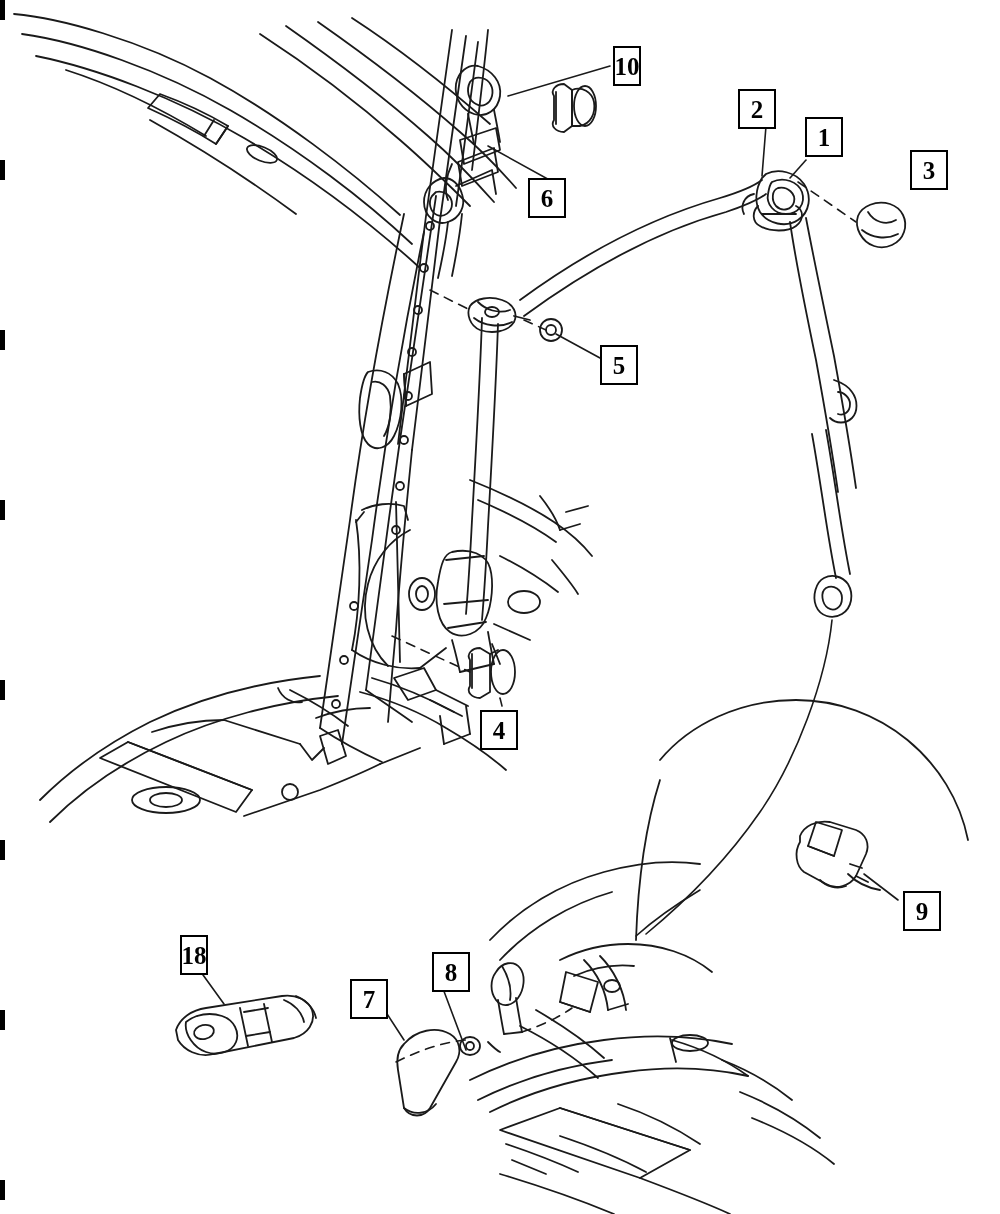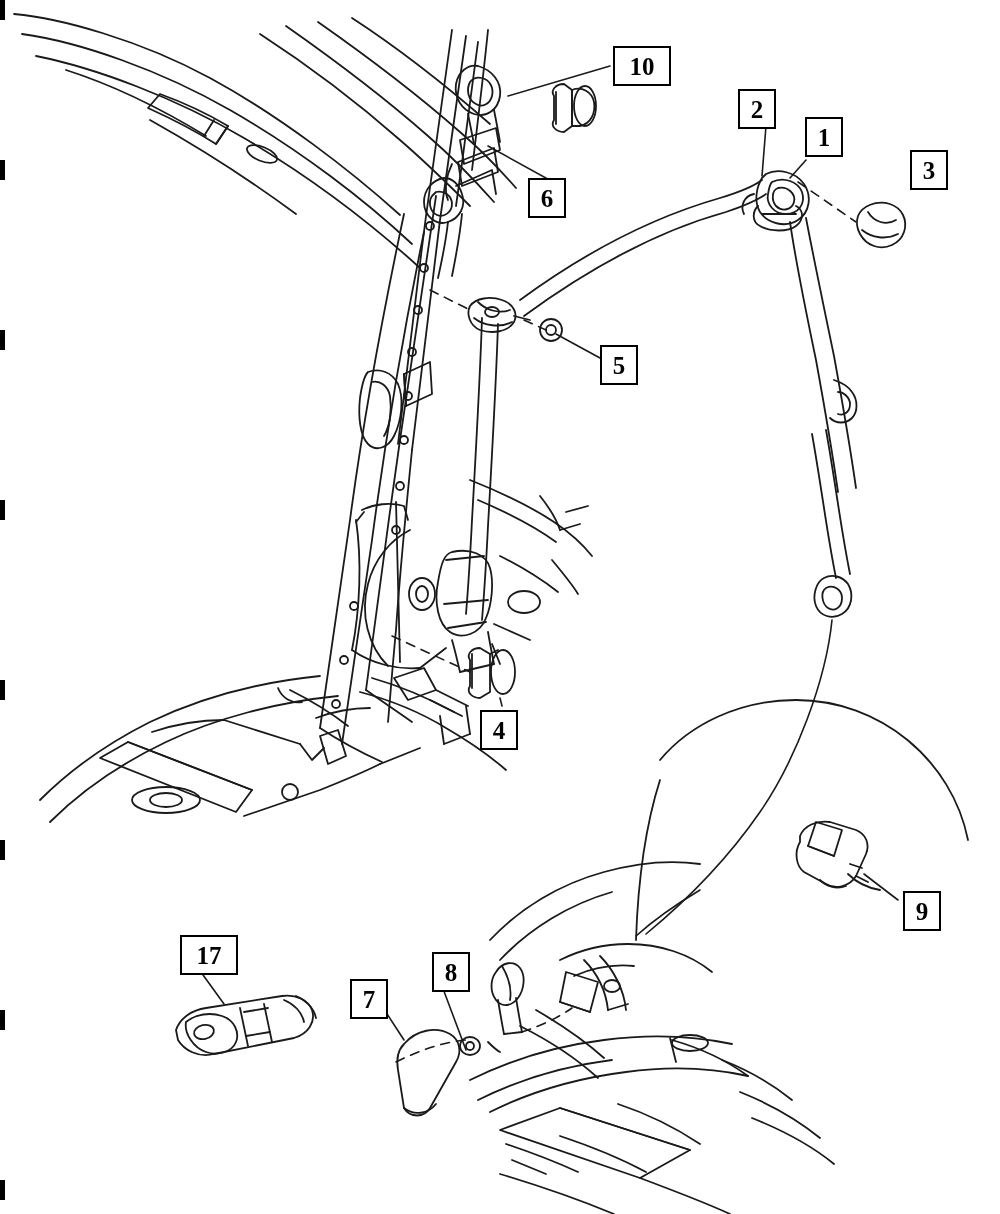--- a/index.html
+++ b/index.html
@@ -36,21 +36,21 @@
     font-size: 25px;
     font-weight: bold;
     line-height: 1;
     display: flex;
     align-items: center;
     justify-content: center;
     width: 38px;
     height: 40px;
   }
   .callout.wide {
-    width: 58px;
+    width: 28px;
   }
   .edge-tick {
     position: absolute;
     background: #000000;
     width: 5px;
     height: 20px;
     left: 0;
   }
 </style>
 </head>
@@ -349,17 +349,17 @@
   <div class="edge-tick" style="top:1180px"></div>
 
   <div class="callout wide" style="left:613px; top:46px;">10</div>
   <div class="callout" style="left:738px; top:89px;">2</div>
   <div class="callout" style="left:805px; top:117px;">1</div>
   <div class="callout" style="left:910px; top:150px;">3</div>
   <div class="callout" style="left:528px; top:178px;">6</div>
   <div class="callout" style="left:600px; top:345px;">5</div>
   <div class="callout" style="left:480px; top:710px;">4</div>
   <div class="callout" style="left:903px; top:891px;">9</div>
-  <div class="callout wide" style="left:180px; top:935px;">17</div>
+  <div class="callout wide" style="left:180px; top:935px;">18</div>
   <div class="callout" style="left:432px; top:952px;">8</div>
   <div class="callout" style="left:350px; top:979px;">7</div>
 
 </div>
 
 </body></html>

